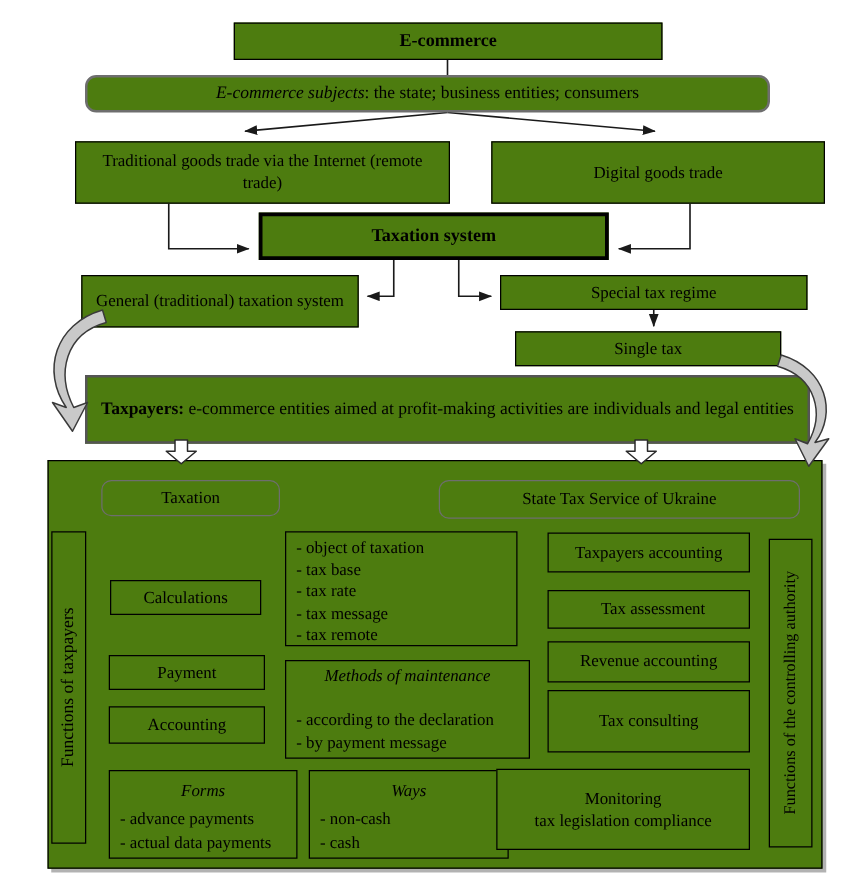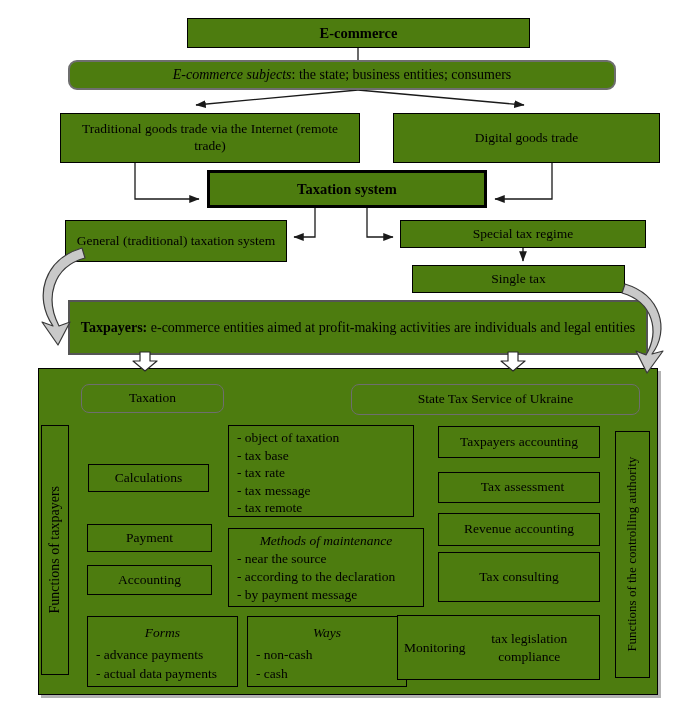--- a/index.html
+++ b/index.html
@@ -22,21 +22,21 @@
   .rounded-sm{border-radius:8px;border:1.5px solid #6e6e6e;}
   .thick{border:3px solid #000;}
   .listbox{
     flex-direction:column;align-items:flex-start;justify-content:space-between;
     text-align:left;padding:3px 8px;line-height:17.5px;
   }
   .listbox .title{align-self:center;font-style:italic;}
   .vert{padding:0;}
   .vert span{transform:rotate(-90deg);white-space:nowrap;font-size:14px;}
   .vert-r span{font-size:13px;}
-  .twoline{flex-direction:row;line-height:1.3;}
+  .twoline{flex-direction:column;line-height:1.3;}
   em{font-style:italic;}
 </style>
 </head>
 <body>
 
 <div id="canvas">
 
   <svg id="connector-layer" class="layer" viewBox="0 0 687 710">
     <defs>
       <marker id="arr" markerWidth="9" markerHeight="7" refX="7.5" refY="3" orient="auto">
@@ -113,21 +113,20 @@
       <div>- tax rate</div>
       <div>- tax message</div>
       <div>- tax remote</div>
     </div>
 
   <div class="box" style="left:87px;top:524px;width:125px;height:28px;">Payment</div>
 
   <div class="box listbox" style="left:228px;top:528px;width:196px;height:79px;line-height:18px;">
     <div class="title">Methods of maintenance</div>
     <div>
-        <div>- near the source</div>
         <div>- according to the declaration</div>
         <div>- by payment message</div>
       </div>
   </div>
 
   <div class="box" style="left:87px;top:565px;width:125px;height:30px;">Accounting</div>
 
   <div class="box listbox" style="left:87px;top:616px;width:151px;height:71px;line-height:19px;padding-top:6px;">
     <div class="title">Forms</div>
     <div>

